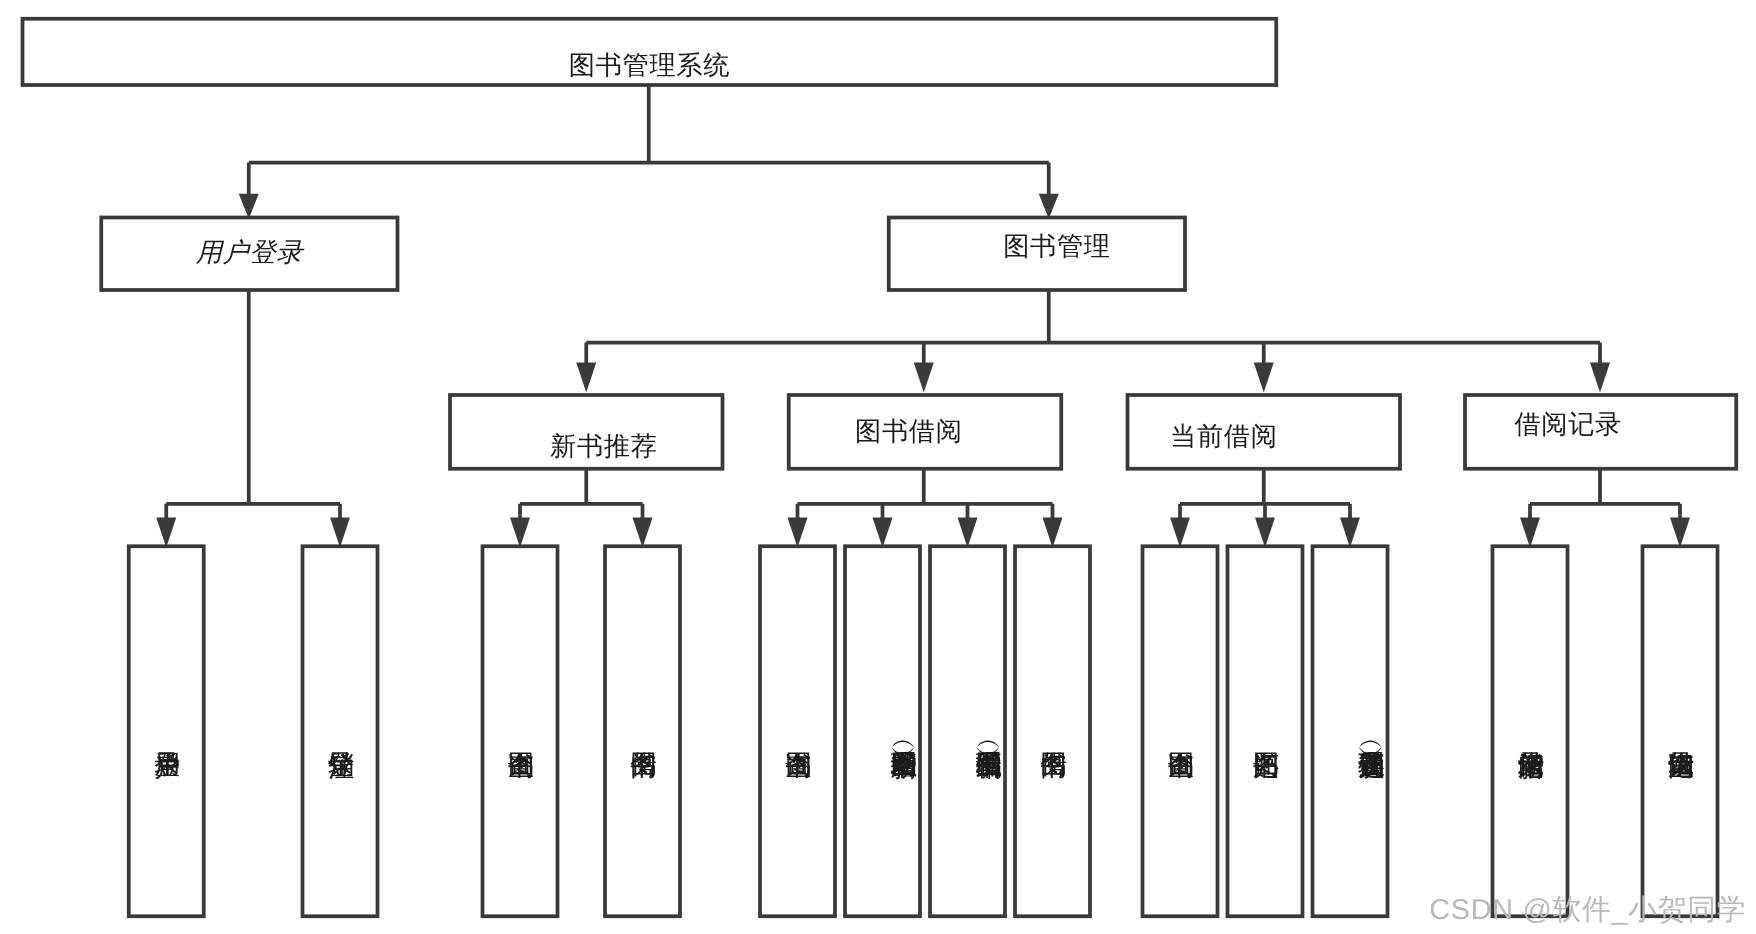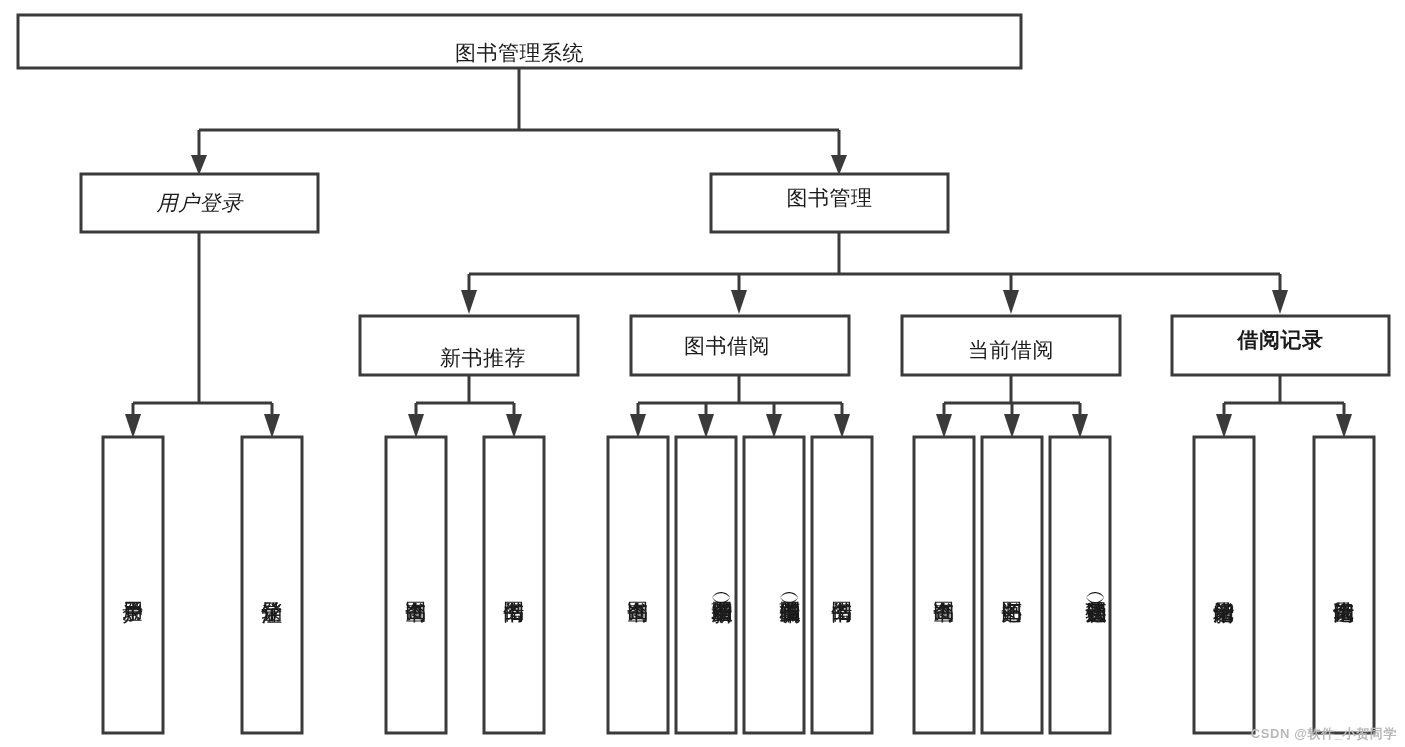--- a/index.html
+++ b/index.html
@@ -65,25 +65,24 @@
     writing-mode: vertical-rl;
     text-orientation: upright;
     pointer-events: none;
     overflow: hidden;
   }
   .watermark {
     position: absolute;
     right: 8px;
     bottom: 4px;
     color: #b9b9b9;
-    font-size: 13px;
+    font-size: 23px;
     letter-spacing: 0.6px;
     white-space: nowrap;
     pointer-events: none;
-    font-weight: bold;
   }
 </style>
 </head>
 <body>
 
 <div id="diagram-root">
 
   <svg class="diagram-canvas" viewBox="0 0 1405 747" xmlns="http://www.w3.org/2000/svg">
     <defs>
       <marker id="arrow" viewBox="0 0 12 14" refX="6" refY="13" markerWidth="12" markerHeight="14" orient="auto-start-reverse">
@@ -193,26 +192,26 @@
     <rect class="node-rect" x="982" y="437" width="60" height="296"></rect>
     <rect class="node-rect" x="1050" y="437" width="60" height="296"></rect>
 
     <rect class="node-rect" x="1194" y="437" width="60" height="296"></rect>
     <rect class="node-rect" x="1314" y="437" width="60" height="296"></rect>
   </svg>
 
   <div class="node-label-h" style="left:18px; top:15px; width:1003px; height:53px;margin-top:11px;">图书管理系统</div>
 
   <div class="node-label-h" style="left:81px; top:174px; width:237px; height:58px;font-style:italic;">用户登录</div>
-  <div class="node-label-h" style="left:711px; top:174px; width:237px; height:48px;">图书管理</div>
+  <div class="node-label-h" style="left:711px; top:174px; width:237px; height:48px;padding-left:16px;">图书管理</div>
 
   <div class="node-label-h" style="left:360px; top:328px; width:246px; height:59px;">新书推荐</div>
   <div class="node-label-h" style="left:631px; top:316px; width:192px; height:59px;">图书借阅</div>
-  <div class="node-label-h" style="left:902px; top:316px; width:218px; height:67px;">当前借阅</div>
-  <div class="node-label-h" style="left:1172px; top:316px; width:217px; height:48px;font-weight:bold;">借阅记录</div>
+  <div class="node-label-h" style="left:870px; top:316px; width:218px; height:67px;">当前借阅</div>
+  <div class="node-label-h" style="left:1146px; top:316px; width:217px; height:48px;">借阅记录</div>
 
   <div class="node-label-v" style="left:103px; top:437px; width:60px; height:296px;">用户登录</div>
   <div class="node-label-v" style="left:242px; top:437px; width:60px; height:296px;">注销登录</div>
 
   <div class="node-label-v" style="left:386px; top:437px; width:60px; height:296px;">查询图书</div>
   <div class="node-label-v" style="left:484px; top:437px; width:60px; height:296px;">借阅图书</div>
 
   <div class="node-label-v" style="left:608px; top:437px; width:60px; height:296px;">查询图书</div>
   <div class="node-label-v" style="left:676px; top:440px; width:60px; height:290px; align-items:flex-start;">新增图书（管理员）</div>
   <div class="node-label-v" style="left:744px; top:440px; width:60px; height:290px; align-items:flex-start;">编辑图书（管理员）</div>

